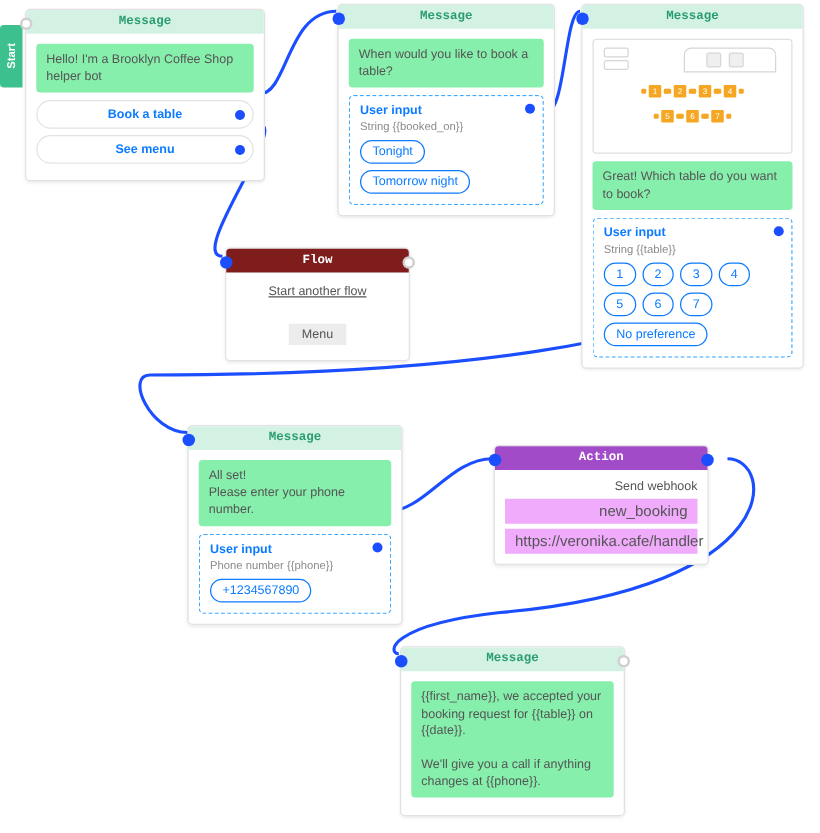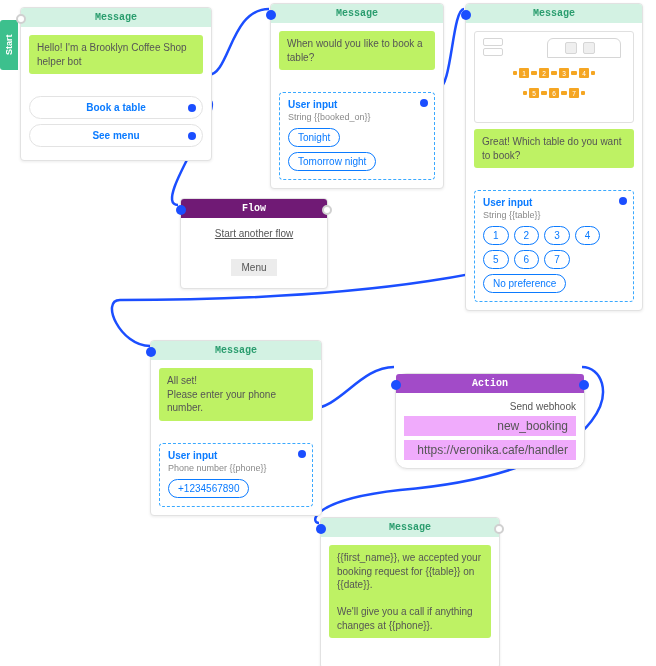--- a/index.html
+++ b/index.html
@@ -27,32 +27,32 @@
   .node-header {
     text-align: center;
     font-size: 10px;
     font-weight: 600;
     padding: 4px 0;
     border-radius: 3px 3px 0 0;
     position: relative;
     font-family: Liberation Mono, monospace;
   }
   .hdr-message { background: #d3f2e3; color: #2a9d6e; }
-  .hdr-flow    { background: #701a75; color: #fff; }
+  .hdr-flow    { background: #7f1d1d; color: #fff; }
   .hdr-action  { background: #a24bc8; color: #fff; }
   .node-body {
     padding: 8px;
     font-size: 10px;
     color: #4a4a4a;
   }
   .msg-text {
-    background: #bef264;
+    background: #86efac;
     padding: 6px 8px;
     border-radius: 3px;
-    margin-bottom: 22px;
+    margin-bottom: 6px;
     line-height: 1.35;
     color: #555;
   }
   .quick-reply {
     background: #fff;
     border: 1px solid #e3e3e3;
     border-radius: 14px;
     padding: 5px 8px;
     margin-bottom: 5px;
     display: flex;
@@ -310,21 +310,21 @@
       <div class="ui-dot"></div>
       <div class="ui-title">User input</div>
       <div class="ui-sub">Phone number {{phone}}</div>
       <div class="chips">
         <div class="chip">+1234567890</div>
       </div>
     </div>
   </div>
 </div>
 
-<div class="node" style="left:395px; top:373px; width:190px;border-radius:12px;">
+<div class="node" style="left:395px; top:356px; width:172px;">
   <div class="node-header hdr-action">Action</div>
   <div class="port-in" style="left:-5px; top:6px;"></div>
   <div class="port-out" style="right:-5px; top:6px;"></div>
   <div class="action-body">
     <div>Send webhook</div>
     <div class="action-row">new_booking</div>
     <div class="action-row">https://veronika.cafe/handler</div>
   </div>
 </div>
 

